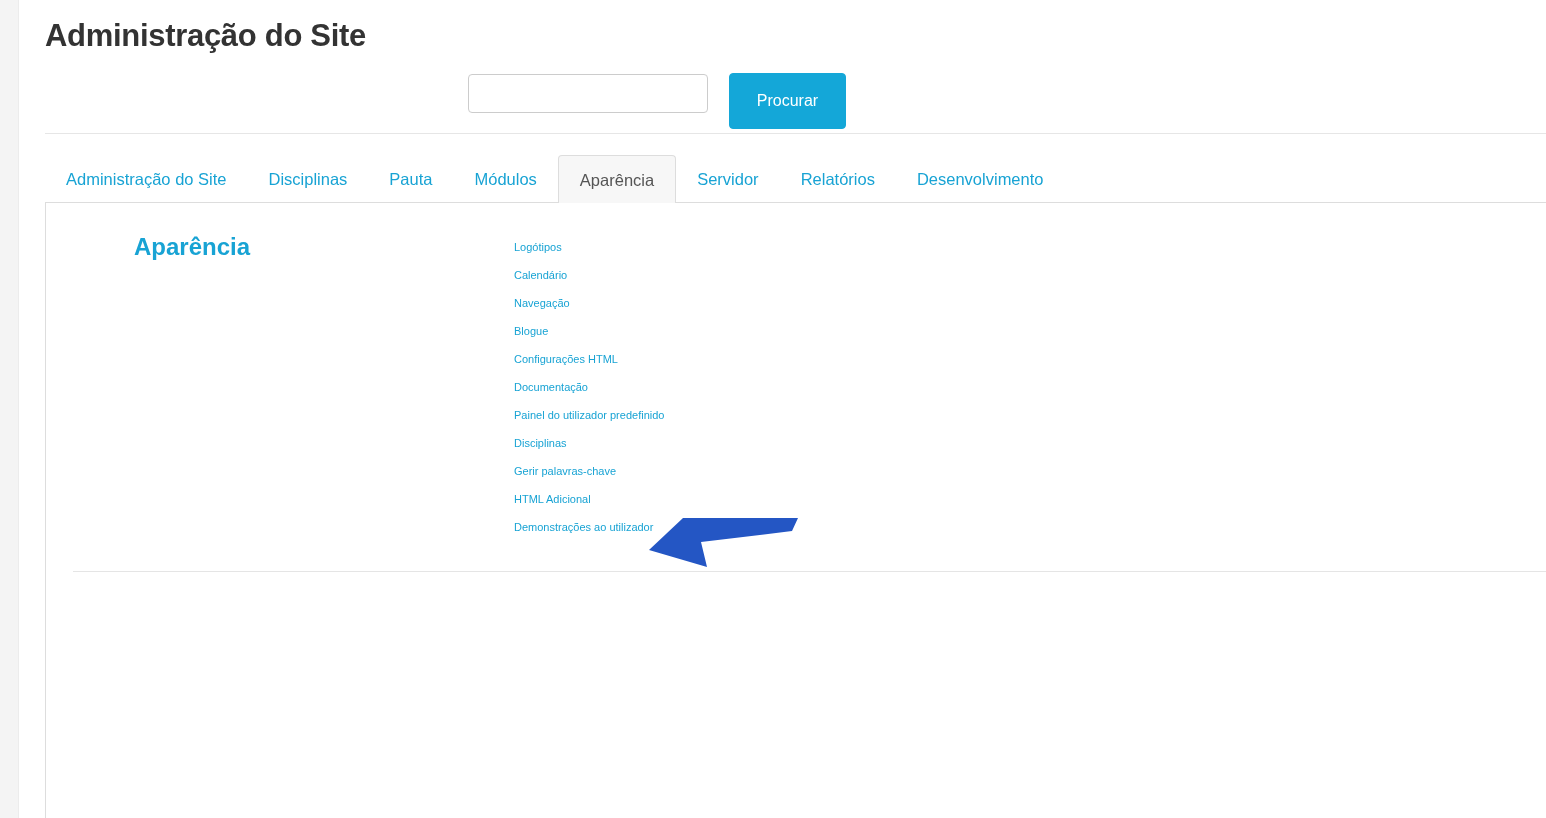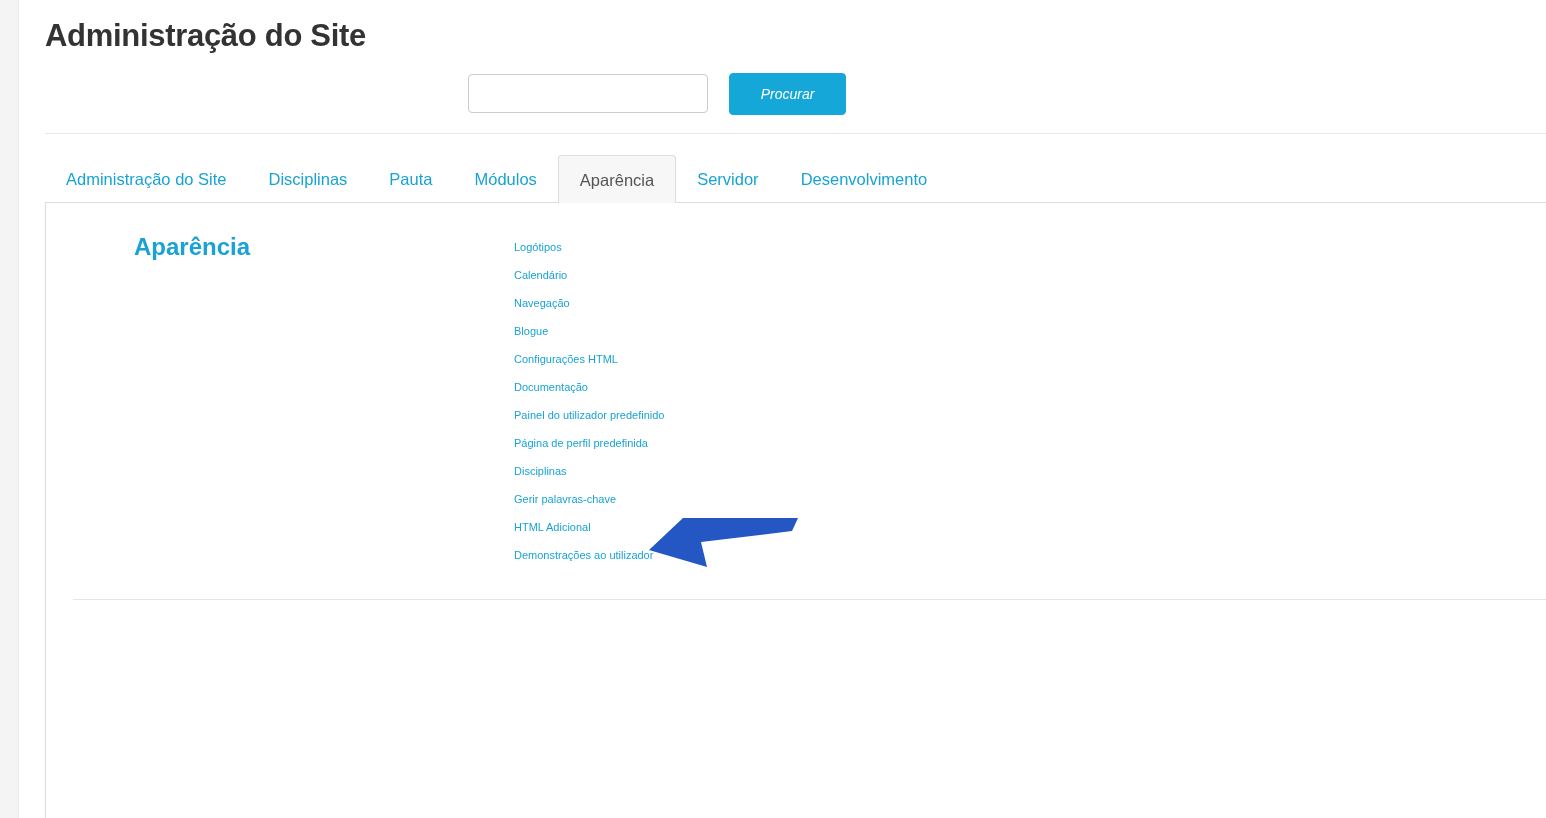--- a/index.html
+++ b/index.html
@@ -19,24 +19,24 @@
   .page-title {
     position: absolute; left: 45px; top: 18px; margin: 0;
     font-size: 31px; font-weight: 700; color: #333; letter-spacing: -0.3px;
   }
   .search-input {
     position: absolute; left: 468px; top: 74px; width: 240px; height: 39px;
     box-sizing: border-box; border: 1px solid #ccc; border-radius: 4px;
     padding: 0 10px; font-size: 15px; color: #555; outline: none; background: #fff;
   }
   .search-button {
-    position: absolute; left: 729px; top: 73px; width: 117px; height: 42px;
+    position: absolute; left: 729px; top: 73px; width: 117px; height: 56px;
     box-sizing: border-box; border: 1px solid var(--button-bg, #14a7d8);
     border-radius: 4px; background: var(--button-bg, #14a7d8);
-    color: #fff; font-size: 14px; font-family: inherit; cursor: pointer; font-style: italic;
+    color: #fff; font-size: 16px; font-family: inherit; cursor: pointer;
   }
   .header-divider {
     position: absolute; left: 45px; right: 0; top: 133px; height: 1px;
     background: #e6e6e6;
   }
   .tabs {
     position: absolute; left: 45px; right: 0; top: 155px; height: 48px;
     display: flex; align-items: stretch; z-index: 3;
   }
   .tab {
@@ -93,37 +93,37 @@
   <div class="header-divider"></div>
 
   <nav class="tabs">
 
   <a class="tab">Administração do Site</a>
       <a class="tab">Disciplinas</a>
       <a class="tab">Pauta</a>
       <a class="tab">Módulos</a>
       <a class="tab active">Aparência</a>
       <a class="tab">Servidor</a>
+      <a class="tab">Relatórios</a>
       <a class="tab">Desenvolvimento</a>
     </nav>
 
   <div class="content-box">
 
     <section class="section section-1">
       <h2 class="section-heading">Aparência</h2>
       <ul class="link-list">
 
       <li class="link-item"><a>Logótipos</a></li>
           <li class="link-item"><a>Calendário</a></li>
           <li class="link-item"><a>Navegação</a></li>
           <li class="link-item"><a>Blogue</a></li>
           <li class="link-item"><a>Configurações HTML</a></li>
           <li class="link-item"><a>Documentação</a></li>
           <li class="link-item"><a>Painel do utilizador predefinido</a></li>
-          <li class="link-item"><a>Página de perfil predefinida</a></li>
           <li class="link-item"><a>Disciplinas</a></li>
           <li class="link-item"><a>Gerir palavras-chave</a></li>
           <li class="link-item"><a>HTML Adicional</a></li>
           <li class="link-item"><a>Demonstrações ao utilizador</a></li>
         </ul>
     </section>
 
     <hr class="section-divider">
 
 

